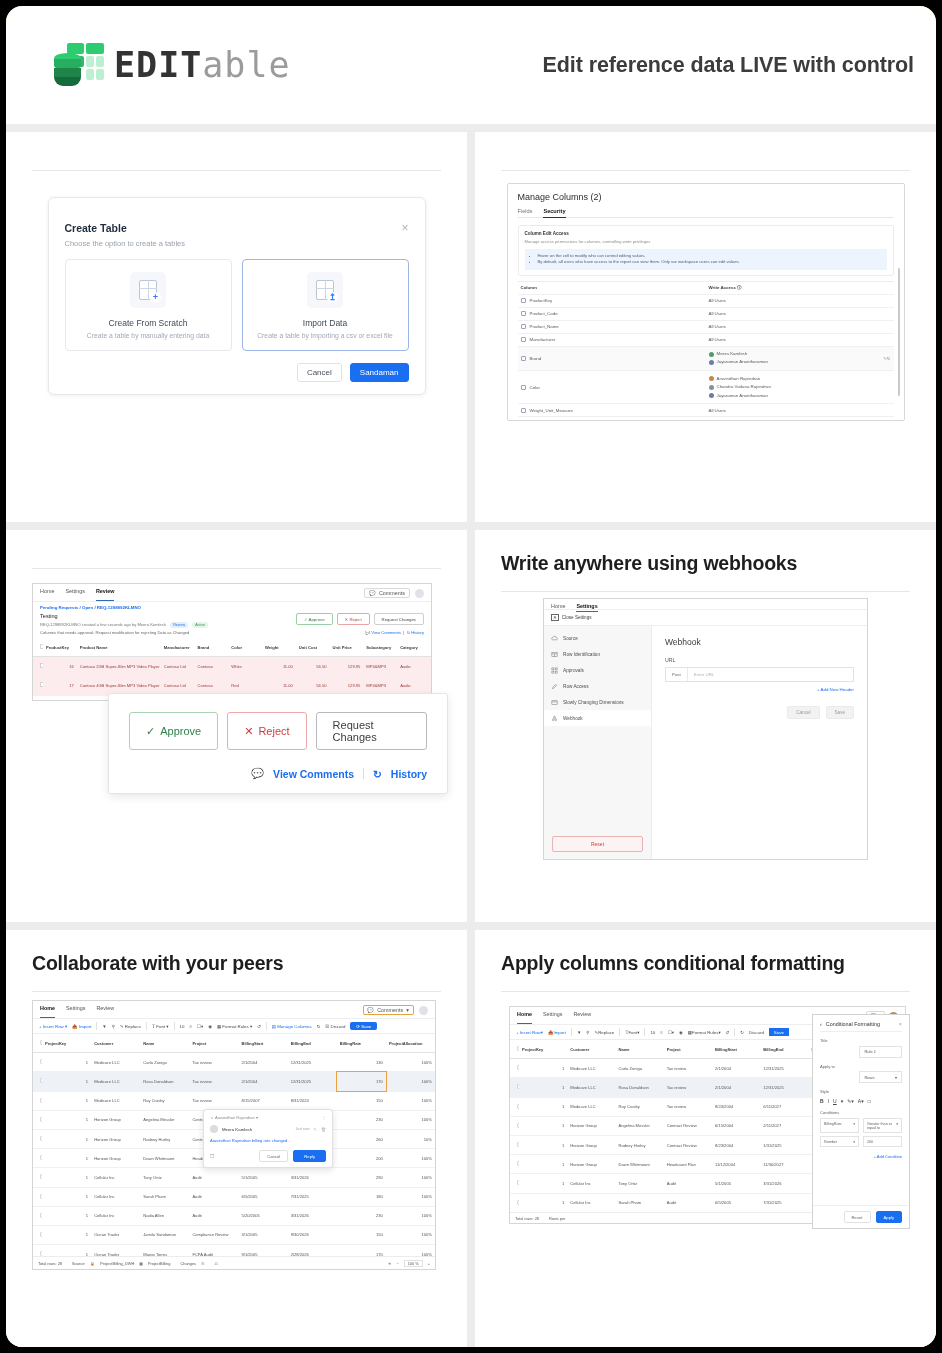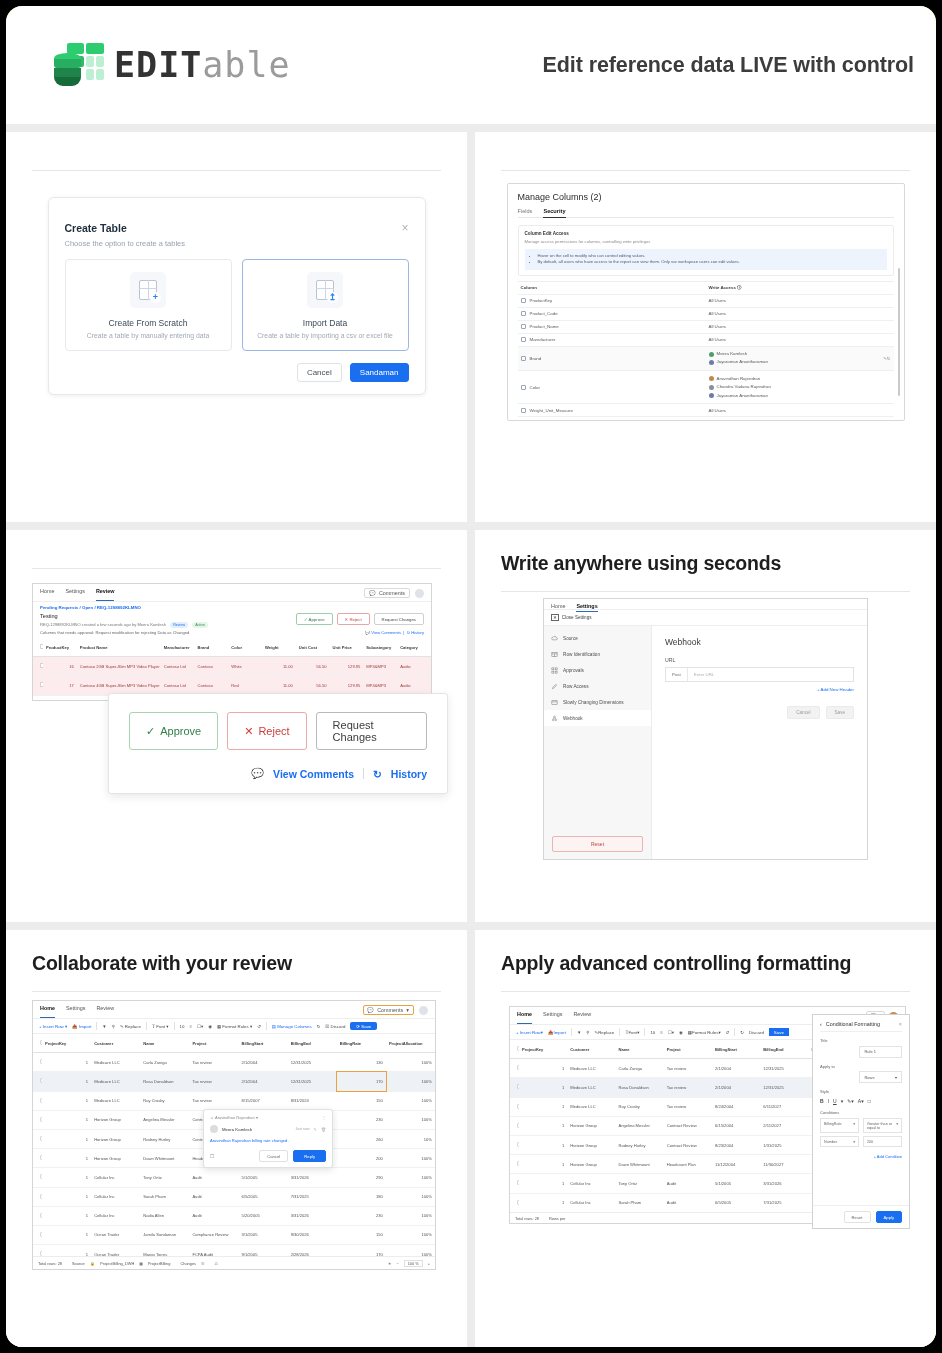--- a/index.html
+++ b/index.html
@@ -512,21 +512,21 @@
            <span>View Comments</span>
            <span class="vline"></span>
            <span>↻</span>
            <span>History</span>
          </div>
        </div>
      </div>
    </div>
 
    <div class="card">
-     <div class="card-title">Write anywhere using seconds</div>
+     <div class="card-title">Write anywhere using webhooks</div>
      <div class="card-rule"></div>
      <div class="win set-win">
        <div class="win-tabs set-top">
          <span>Home</span>
          <span class="on">Settings</span>
        </div>
        <div class="set-close">
          <span style="border:0.7px solid #666;padding:0 1px">✕</span>
          <span>Close Settings</span>
        </div>
@@ -591,21 +591,21 @@
            <div class="set-foot">
              <div class="set-btn">Cancel</div>
              <div class="set-btn">Save</div>
            </div>
          </div>
        </div>
      </div>
    </div>
 
    <div class="card">
-     <div class="card-title">Collaborate with your review</div>
+     <div class="card-title">Collaborate with your peers</div>
      <div class="card-rule"></div>
      <div class="win g5">
        <div class="win-tabs">
          <span class="on">Home</span>
          <span>Settings</span>
          <span>Review</span>
          <span style="margin-left:auto;display:flex;gap:5px;align-items:center">
            <span class="ctl-chip">💬 <span>Comments</span> ▾</span>
            <span class="avatar-c"></span>
          </span>
@@ -817,21 +817,21 @@
            <span>☀</span>
            <span>−</span>
            <span style="border:1px solid #e0e0e0;padding:0 3px">100 %</span>
            <span>+</span>
          </span>
        </div>
      </div>
    </div>
 
    <div class="card">
-     <div class="card-title">Apply advanced controlling formatting</div>
+     <div class="card-title">Apply columns conditional formatting</div>
      <div class="card-rule"></div>
      <div class="shot">
        <div class="win g6">
          <div class="win-tabs">
            <span class="on">Home</span>
            <span>Settings</span>
            <span>Review</span>
            <span style="margin-left:auto;display:flex;gap:4px;align-items:center">
              <span class="ctl-chip" style="border-color:#dadada">💬▾</span>
              <span class="avatar-c" style="background:#c98a53"></span>

